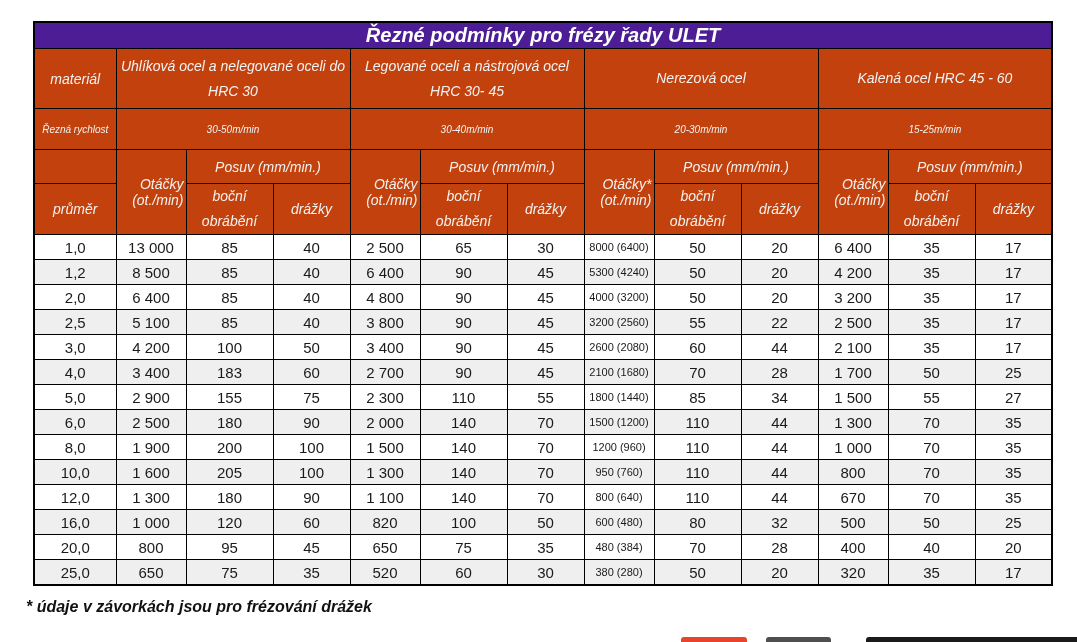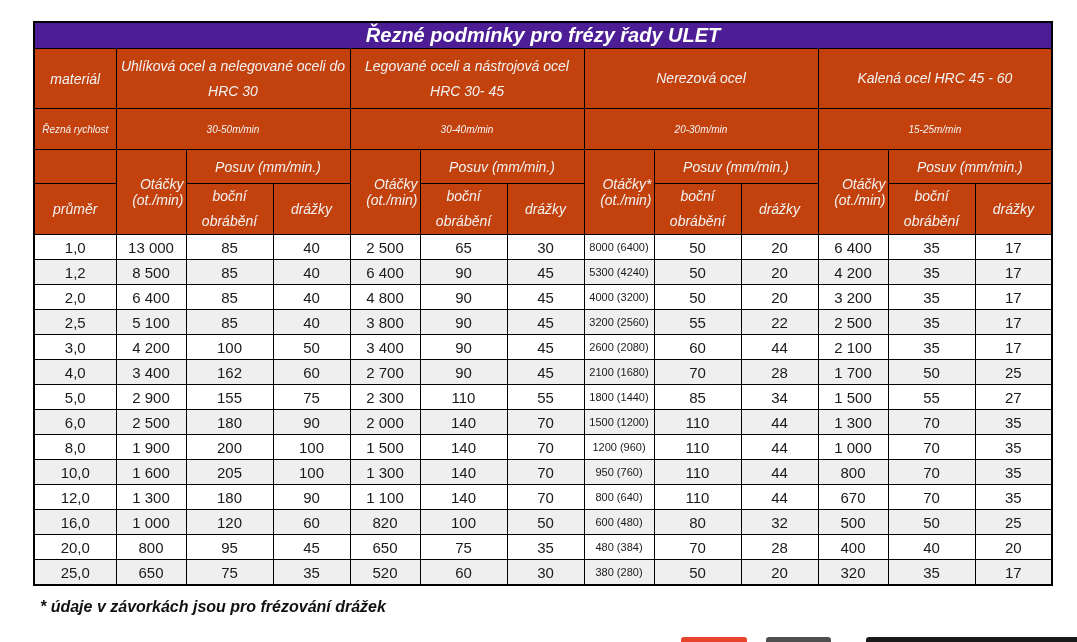--- a/index.html
+++ b/index.html
@@ -51,21 +51,21 @@
   tbody td {
     height: 24px;
     font-size: 15px;
     color: #1a1a1a;
     background: #ffffff;
   }
   tbody tr:nth-child(even) td { background: #efefef; }
   tbody td.rpm-small { font-size: 11px; margin-left: 48px; }
   .footnote {
     position: absolute;
-    left: 40px;
+    left: 26px;
     top: 598px;
     font-size: 16px;
     font-style: italic;
     font-weight: bold;
     color: #111111;
   }
   .bottom-bar {
     position: absolute;
     bottom: 0;
     height: 5px;
@@ -225,21 +225,21 @@
           <td class="rpm-small">2600 (2080)</td>
           <td>60</td>
           <td>44</td>
           <td>2 100</td>
           <td>35</td>
           <td>17</td>
         </tr>
         <tr>
           <td>4,0</td>
           <td>3 400</td>
-          <td>162</td>
+          <td>183</td>
           <td>60</td>
           <td>2 700</td>
           <td>90</td>
           <td>45</td>
           <td class="rpm-small">2100 (1680)</td>
           <td>70</td>
           <td>28</td>
           <td>1 700</td>
           <td>50</td>
           <td>25</td>

